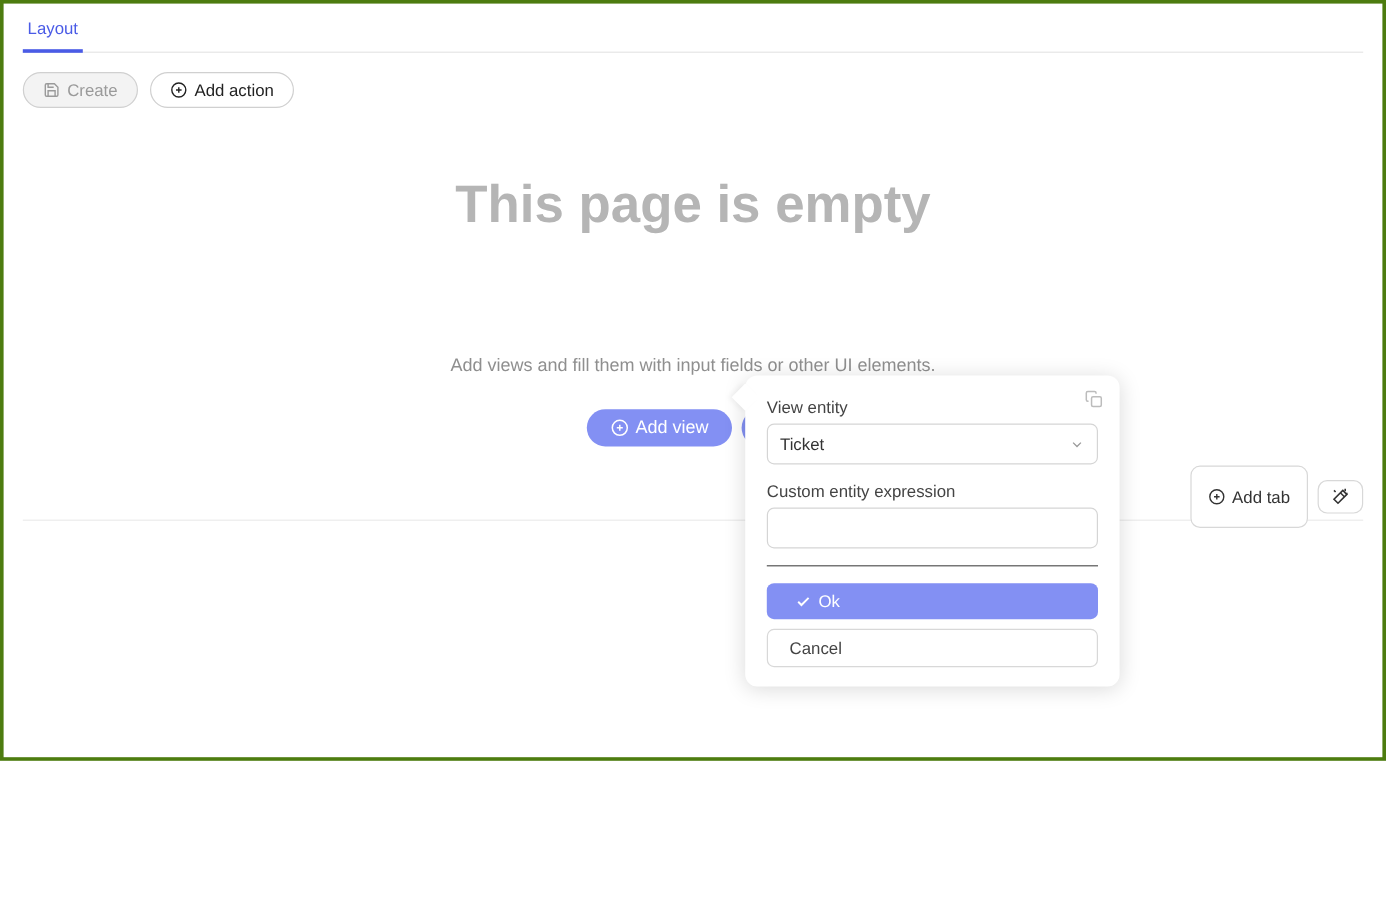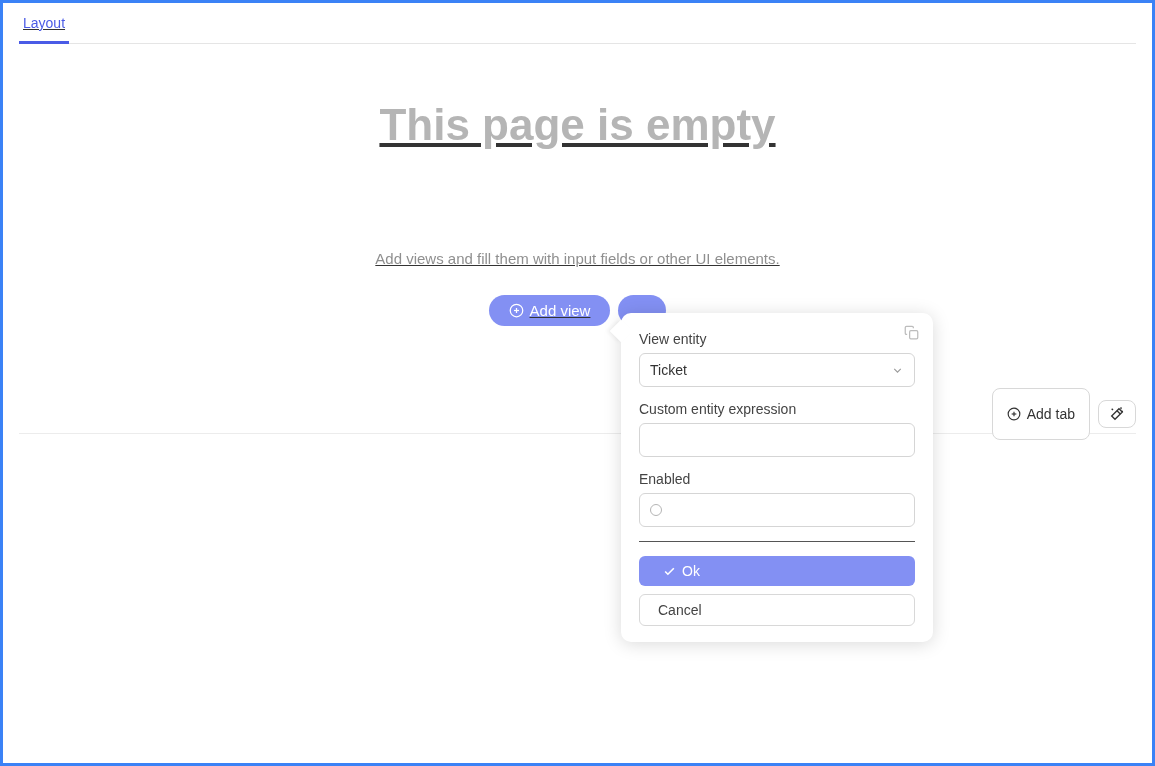--- a/index.html
+++ b/index.html
@@ -4,27 +4,26 @@
 <style>
   * { box-sizing: border-box; }
   body {
     margin: 0;
     font-family: "Segoe UI", Arial, sans-serif;
     font-size: 14px;
     color: #333;
     background: #fff;
   }
   .frame {
-    border: 3px solid #3b82f6;
+    border: 3px solid #4d7c0f;
     width: 1155px;
-    height: 766px;
+    height: 634px;
     position: relative;
     overflow: hidden;
     padding: 0 16px;
-    text-decoration: underline;
   }
 
   
   .tabs {
     display: flex;
     border-bottom: 1px solid #e5e5e5;
     padding-top: 4px;
   }
   .tab {
     padding: 8px 4px 10px 4px;
@@ -238,20 +237,42 @@
 </style>
 </head>
 <body>
 
 <div class="frame">
 
   <div class="tabs">
     <div class="tab active">Layout</div>
   </div>
 
+  <div class="toolbar">
+    <div class="btn disabled">
+      <span class="icon">
+        <svg width="14" height="14" viewBox="0 0 24 24" fill="none" stroke="#9a9a9a" stroke-width="2">
+          <path d="M19 21H5a2 2 0 0 1-2-2V5a2 2 0 0 1 2-2h11l5 5v11a2 2 0 0 1-2 2z"></path>
+          <polyline points="17 21 17 13 7 13 7 21"></polyline>
+          <polyline points="7 3 7 8 15 8"></polyline>
+        </svg>
+      </span>
+      <span>Create</span>
+    </div>
+    <div class="btn">
+      <span class="icon">
+        <svg width="14" height="14" viewBox="0 0 24 24" fill="none" stroke="#222" stroke-width="2">
+          <circle cx="12" cy="12" r="10"></circle>
+            <line x1="12" y1="8" x2="12" y2="16"></line>
+            <line x1="8" y1="12" x2="16" y2="12"></line>
+        </svg>
+      </span>
+      <span>Add action</span>
+    </div>
+  </div>
 
   <div class="empty-area">
     <div class="empty-title">This page is empty</div>
     <div class="empty-sub">Add views and fill them with input fields or other UI elements.</div>
     <div class="empty-actions">
       <button class="pill-primary">
         <span class="icon">
           <svg width="15" height="15" viewBox="0 0 24 24" fill="none" stroke="#fff" stroke-width="2">
             <circle cx="12" cy="12" r="10"></circle>
               <line x1="12" y1="8" x2="12" y2="16"></line>
@@ -316,26 +337,20 @@
     </div>
 
     <div class="field-group">
       <div class="field-label">Custom entity expression</div>
       <div class="text-input">
         <span></span>
       </div>
     </div>
 
 
-    <div class="field-group">
-      <div class="field-label">Enabled</div>
-      <div class="radio-field">
-        <span class="radio-circle"></span>
-      </div>
-    </div>
 
     <hr class="popover-divider">
 
     <div class="popover-actions">
       <button class="btn-ok">
         <span>
           <svg width="13" height="13" viewBox="0 0 24 24" fill="none" stroke="#fff" stroke-width="3">
               <polyline points="20 6 9 17 4 12"></polyline>
             </svg>
         </span>

